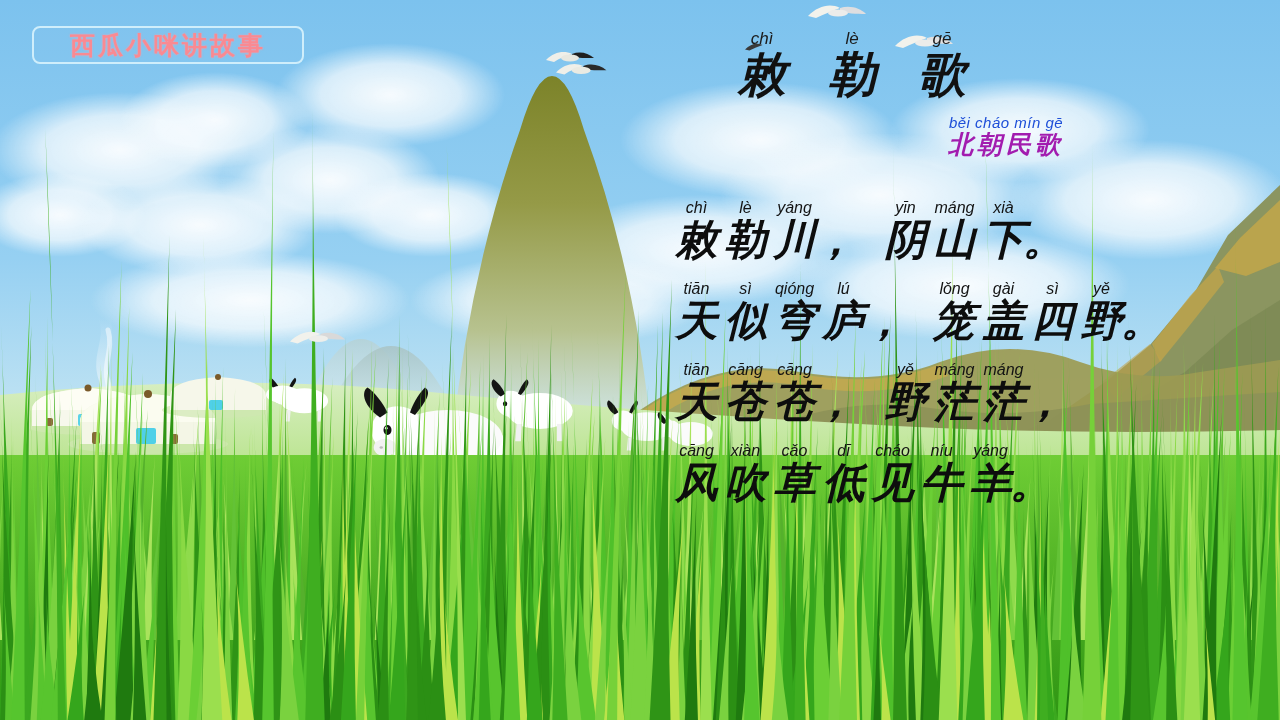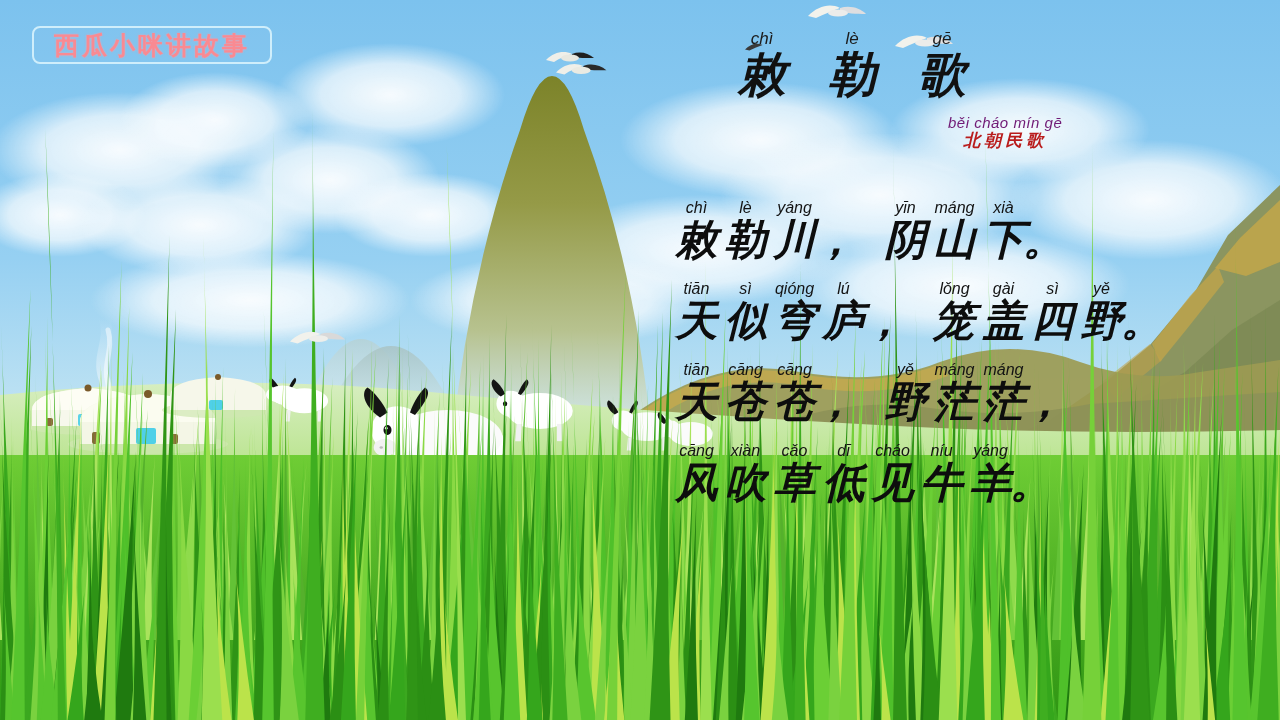--- a/index.html
+++ b/index.html
@@ -19,21 +19,21 @@
     position: absolute;
     inset: 0;
     width: 1280px;
     height: 720px;
   }
   
   .logo-badge {
     position: absolute;
     left: 32px;
     top: 26px;
-    width: 240px;
+    width: 272px;
     height: 38px;
     border: 2px solid #cfeefb;
     border-radius: 8px;
     box-sizing: border-box;
     display: flex;
     align-items: center;
     justify-content: center;
     background: rgba(140,200,240,0.18);
   }
   .logo-text {
@@ -81,28 +81,28 @@
     line-height: 1.05;
   }
   .author-block {
     position: absolute;
     left: 288px;
     top: 96px;
     text-align: center;
   }
   .author-py {
     font-size: 15px;
-    color: #701a75;
+    color: #1d4ed8;
     line-height: 1.15;
     letter-spacing: 0.5px;
     font-weight: 500;
   }
   .author-hz {
-    font-size: 17px;
-    color: #b91c1c;
+    font-size: 25px;
+    color: #a21caf;
     font-family: "Liberation Serif", serif;
     font-weight: bold;
     letter-spacing: 4px;
     line-height: 1.15;
   }
   .poem-lines {
     position: absolute;
     left: 12px;
     top: 172px;
     width: 600px;

